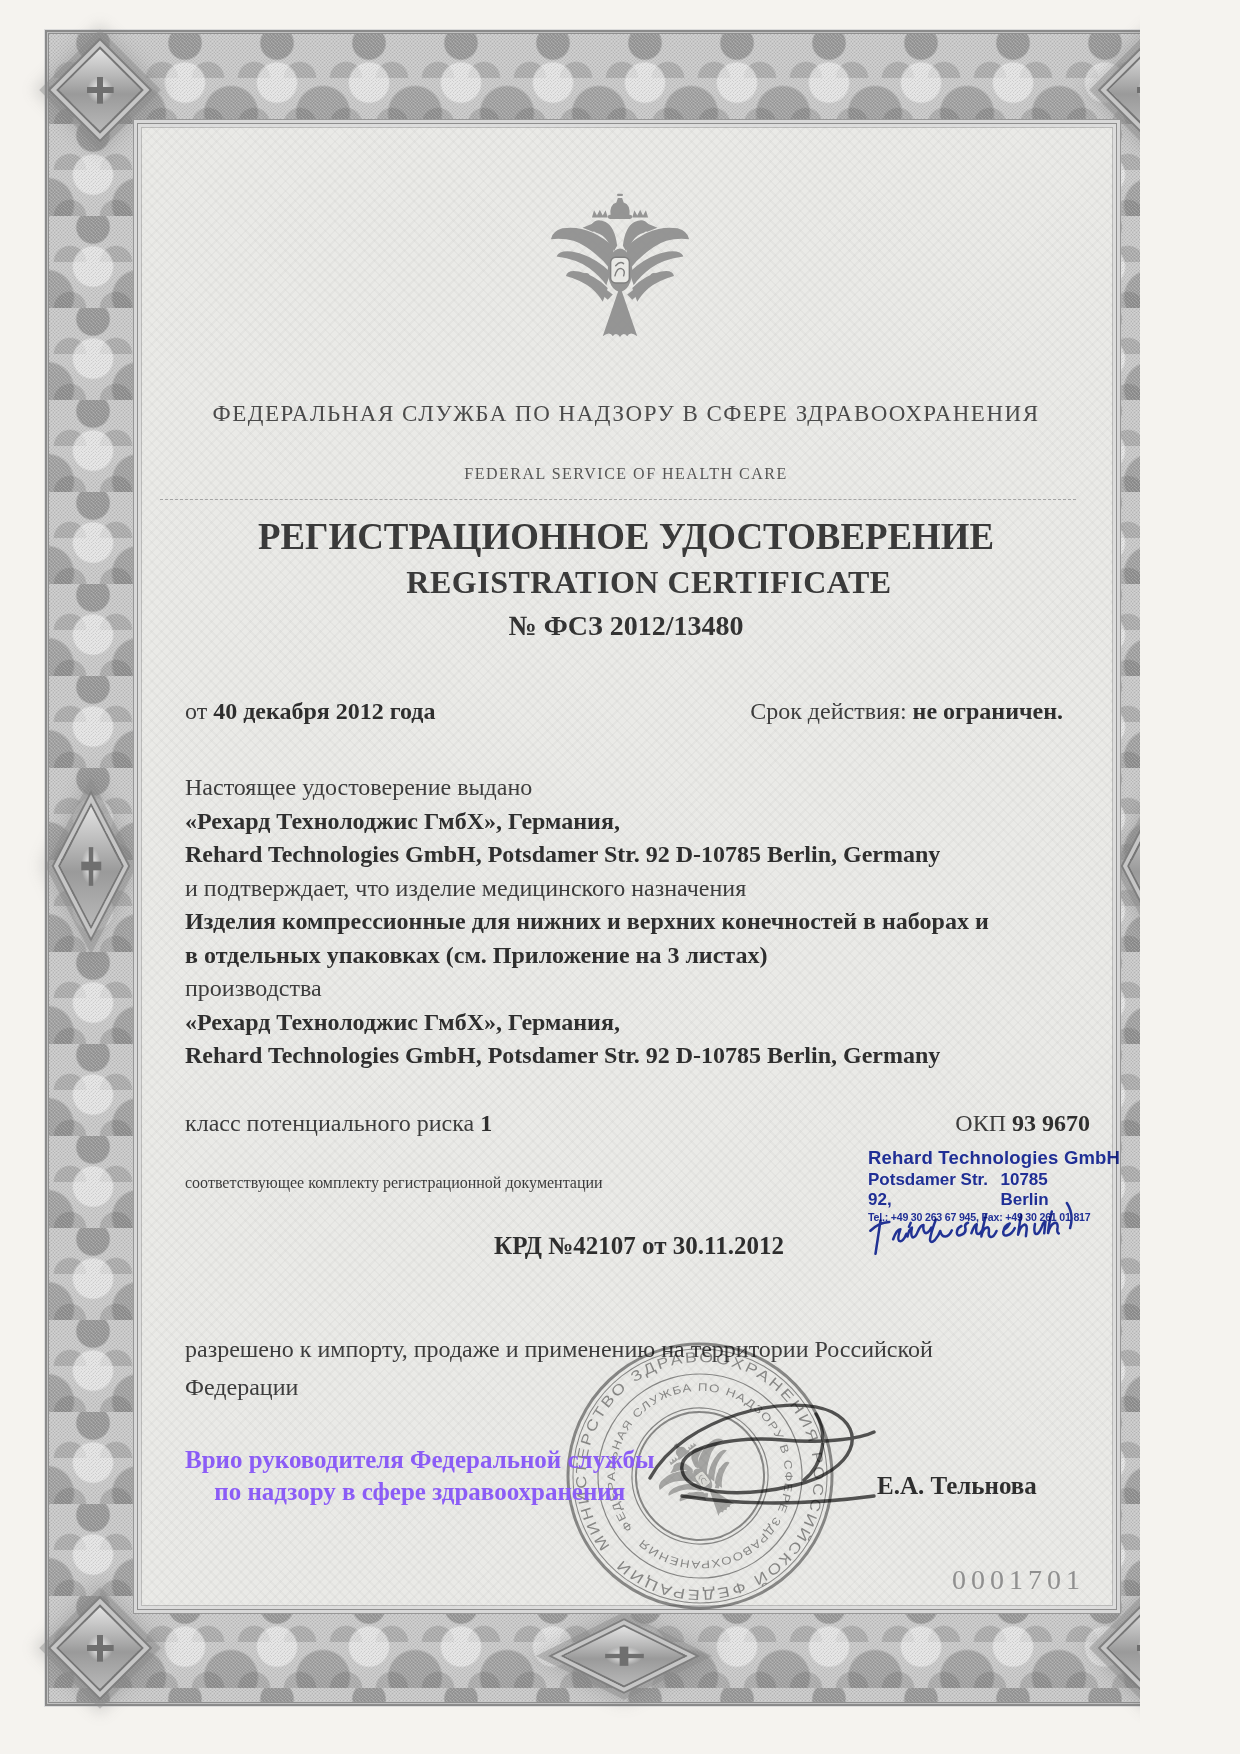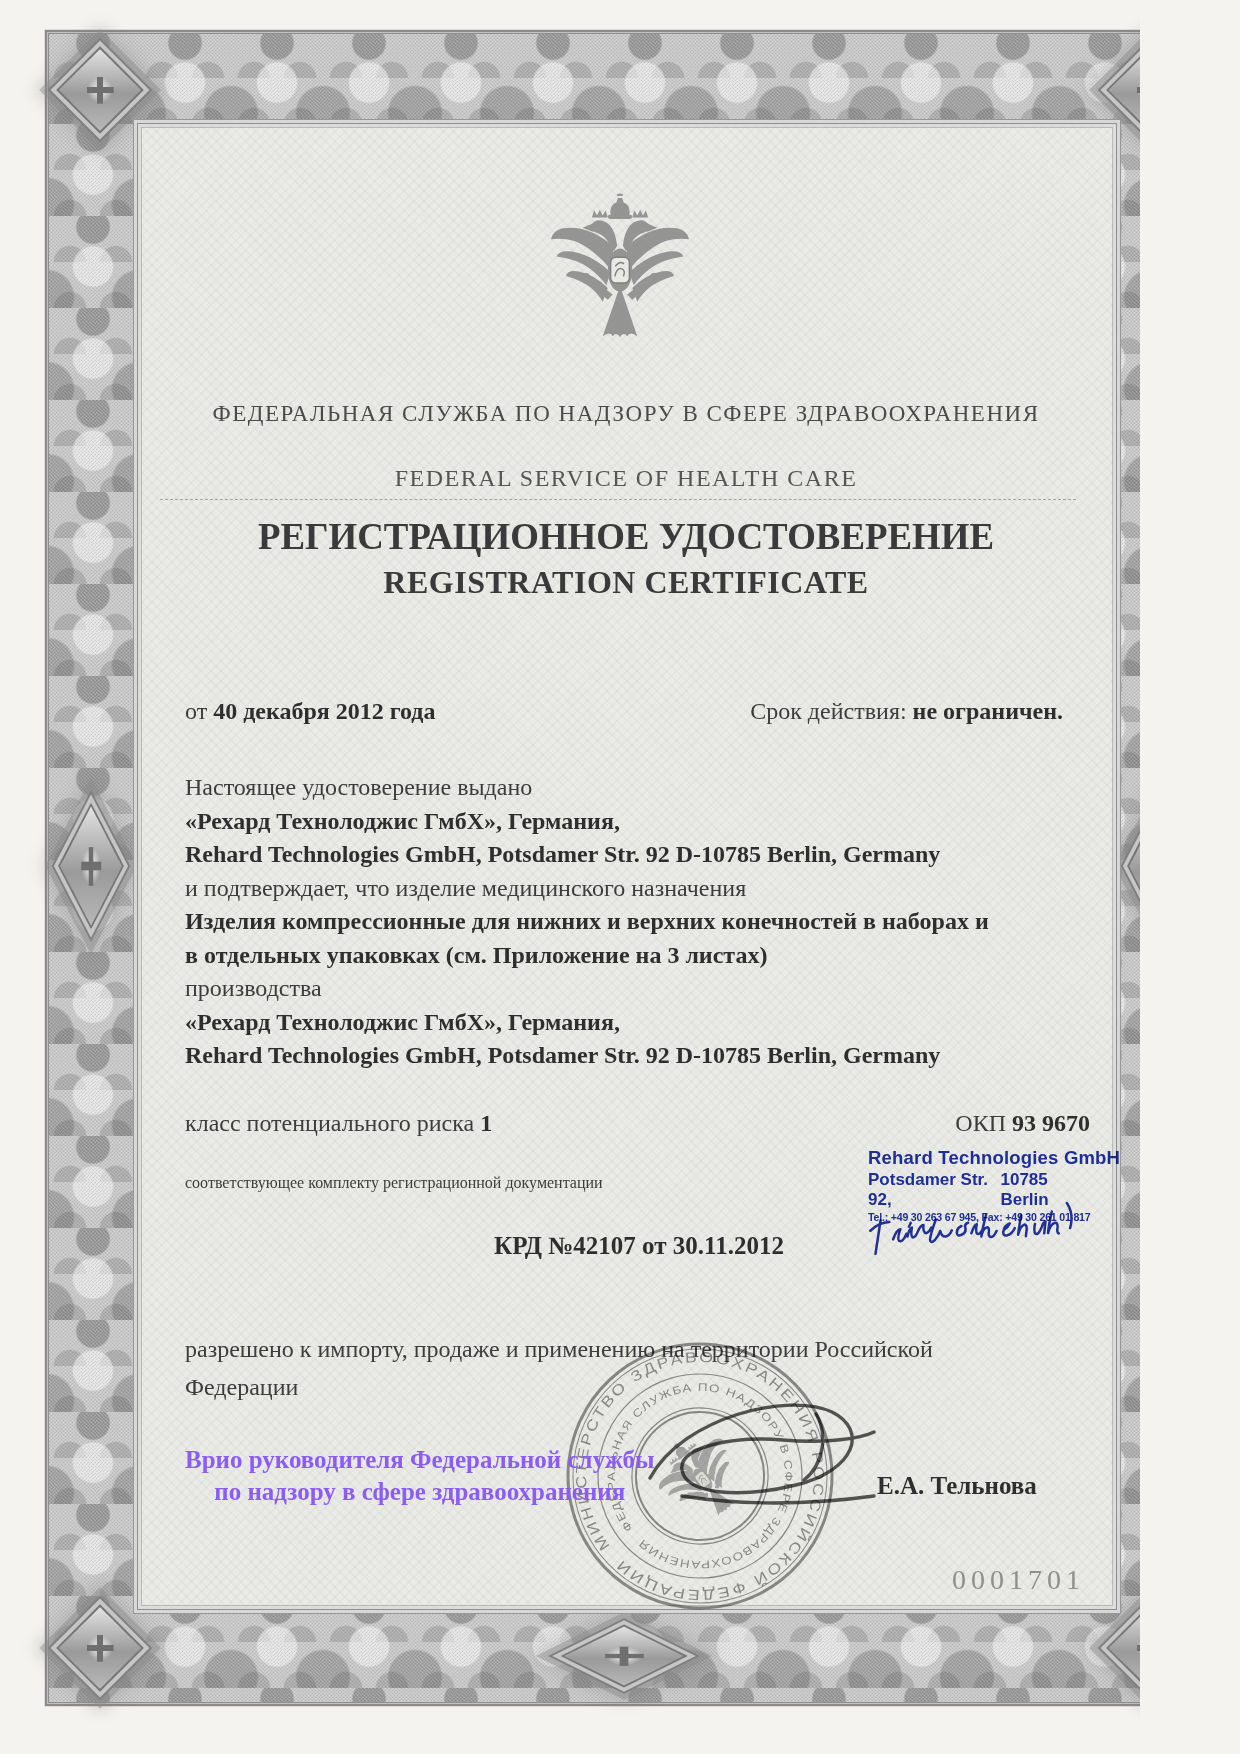--- a/index.html
+++ b/index.html
@@ -45,24 +45,24 @@
   .orn.bl{left:100px;top:1648px; transform:translate(-50%,-50%) rotate(45deg);}
   .orn.br{left:1150px;top:1648px; transform:translate(-50%,-50%) rotate(45deg);}
   .orn.ml{left:91px;top:866px;  transform:translate(-50%,-50%) scale(.75,1.45) rotate(45deg);}
   .orn.mr{left:1160px;top:866px;transform:translate(-50%,-50%) scale(.75,1.45) rotate(45deg);}
   .orn.bc{left:624px;top:1656px;transform:translate(-50%,-50%) scale(1.45,.72) rotate(45deg);}
 
   
   .t{position:absolute;white-space:nowrap;}
   .center{left:137px;width:978px;text-align:center;}
   .agency-ru{top:401px;font-size:23px;letter-spacing:1.5px;color:#4a4a4a;}
-  .agency-en{top:465px;font-size:24px;letter-spacing:1.5px;color:#555;}
+  .agency-en{top:465px;font-size:16px;letter-spacing:1.5px;color:#555;}
   .divider{position:absolute;left:160px;top:499px;width:916px;border-top:1px dashed #a3a3a3;}
   .title-ru{top:514px;font-weight:bold;font-size:38px;color:#3a3a3a;transform:scaleX(.97);}
-  .title-en{top:564px;font-weight:bold;font-size:32px;color:#3a3a3a;letter-spacing:.5px;}
+  .title-en{top:564px;font-weight:bold;font-size:32px;color:#3a3a3a;letter-spacing:.5px;padding-left:23px;}
   .cert-no{top:610px;font-weight:bold;font-size:28px;color:#333;}
 
   .row{position:absolute;left:185px;width:878px;display:flex;justify-content:space-between;font-size:24px;}
   .daterow{top:698px;}
   .riskrow{top:1110px;width:905px;}
   b,.b{font-weight:bold;color:#2e2e2e;}
 
   .body{position:absolute;left:185px;top:771px;font-size:24px;line-height:33.5px;}
   .body div{white-space:nowrap;}
 
@@ -132,20 +132,21 @@
 
   <svg class="emblem" viewBox="0 0 200 220">
     <use href="#dblEagle"></use>
   </svg>
 
   <div class="t center agency-ru">ФЕДЕРАЛЬНАЯ СЛУЖБА ПО НАДЗОРУ В СФЕРЕ ЗДРАВООХРАНЕНИЯ</div>
   <div class="t center agency-en">FEDERAL SERVICE OF HEALTH CARE</div>
   <div class="divider"></div>
   <div class="t center title-ru">РЕГИСТРАЦИОННОЕ УДОСТОВЕРЕНИЕ</div>
   <div class="t center title-en">REGISTRATION CERTIFICATE</div>
+  <div class="t center cert-no">№ ФСЗ 2012/13480</div>
 
   <div class="row daterow">
     <span><span>от </span><b>40 декабря 2012 года</b></span>
     <span><span>Срок действия: </span><b>не ограничен.</b></span>
   </div>
 
   <div class="body">
     <div>Настоящее удостоверение выдано</div>
     <div class="b">«Рехард Технолоджис ГмбХ», Германия,</div>
     <div class="b">Rehard Technologies GmbH, Potsdamer Str. 92 D-10785 Berlin, Germany</div>

